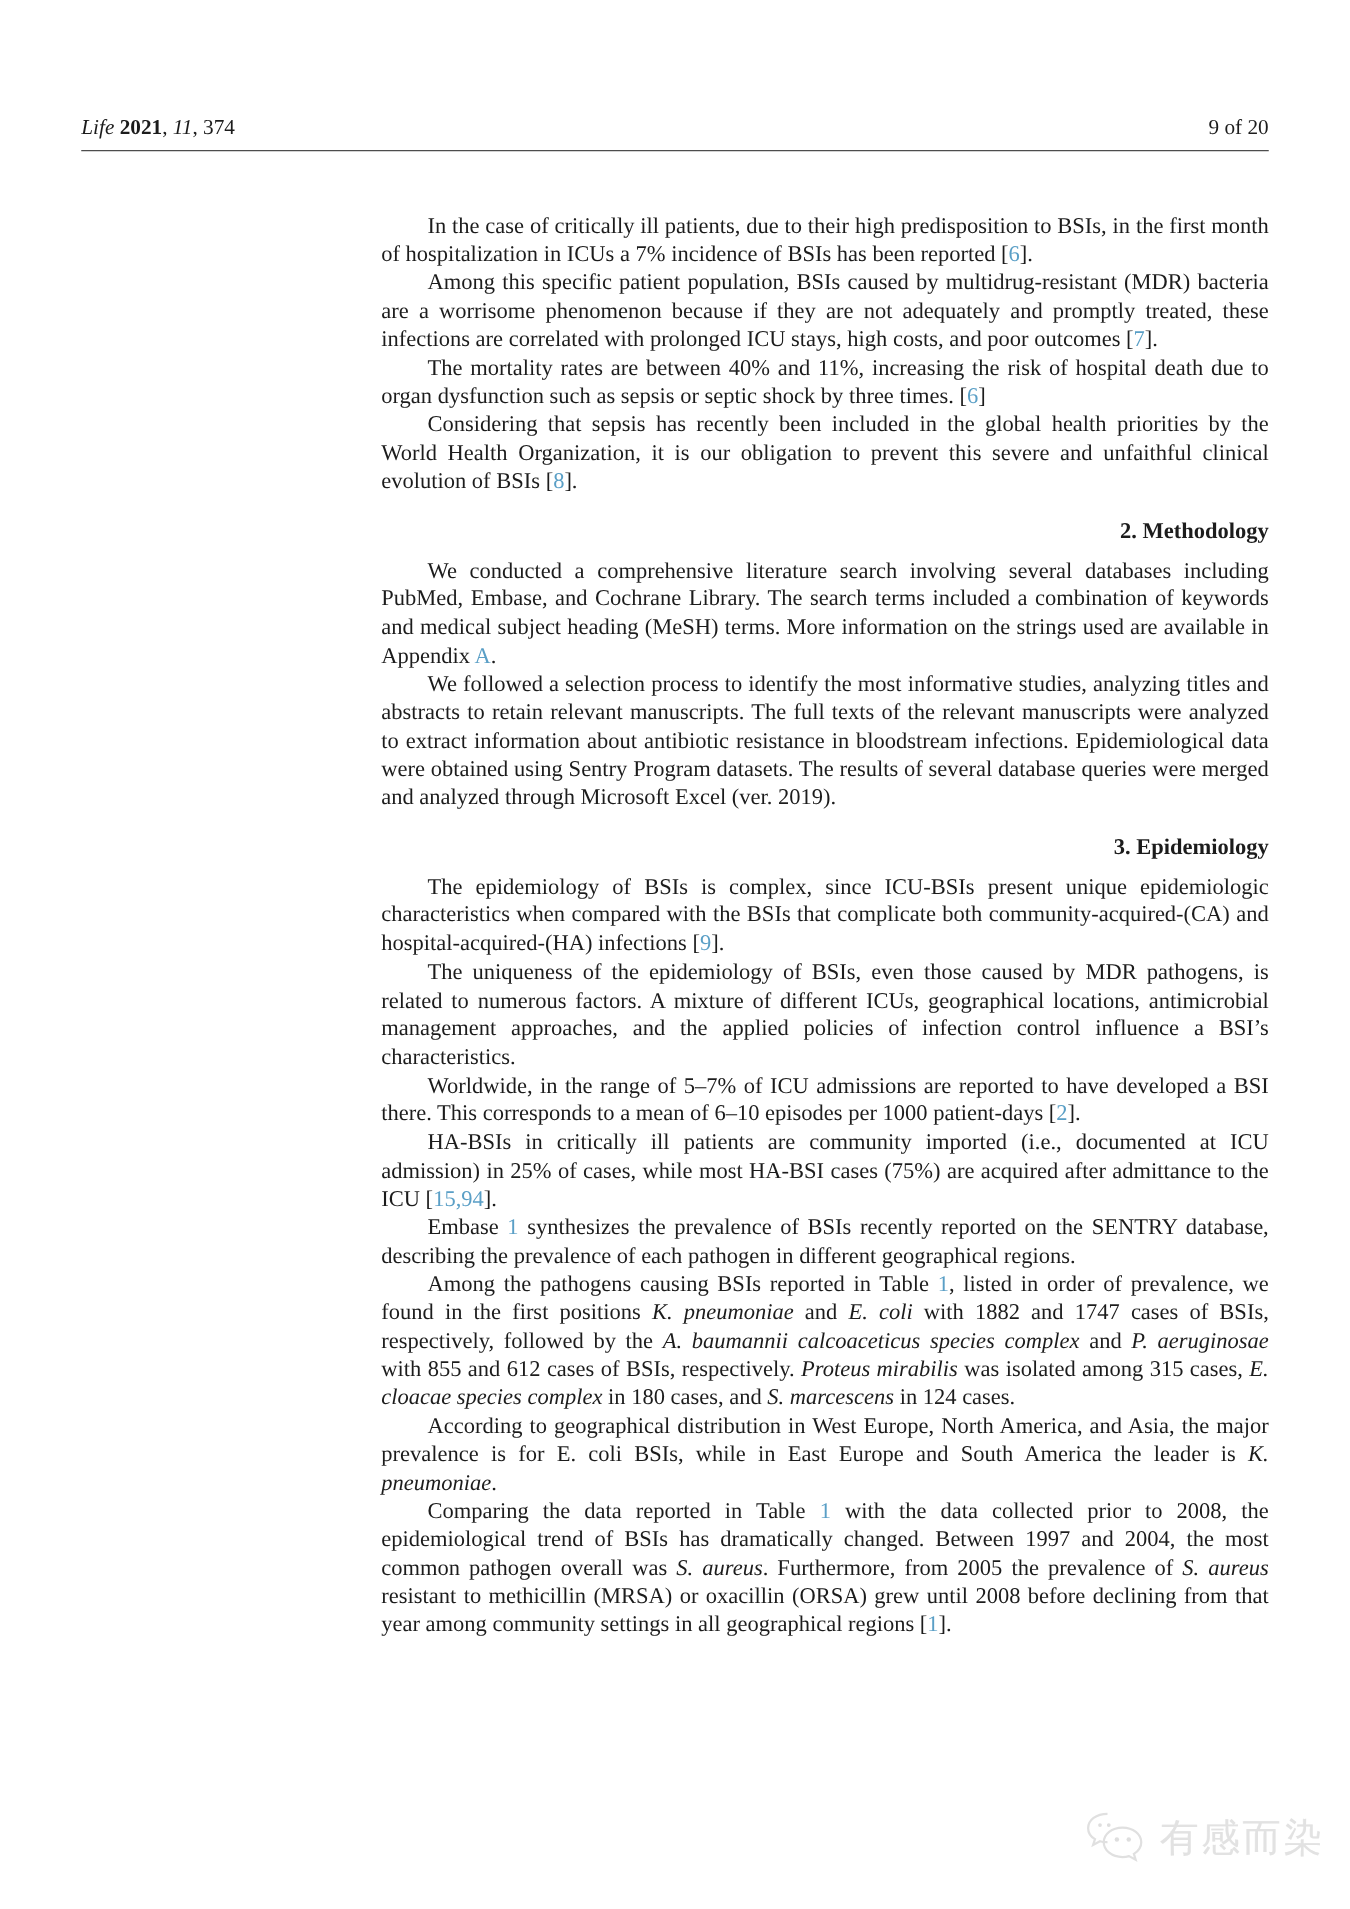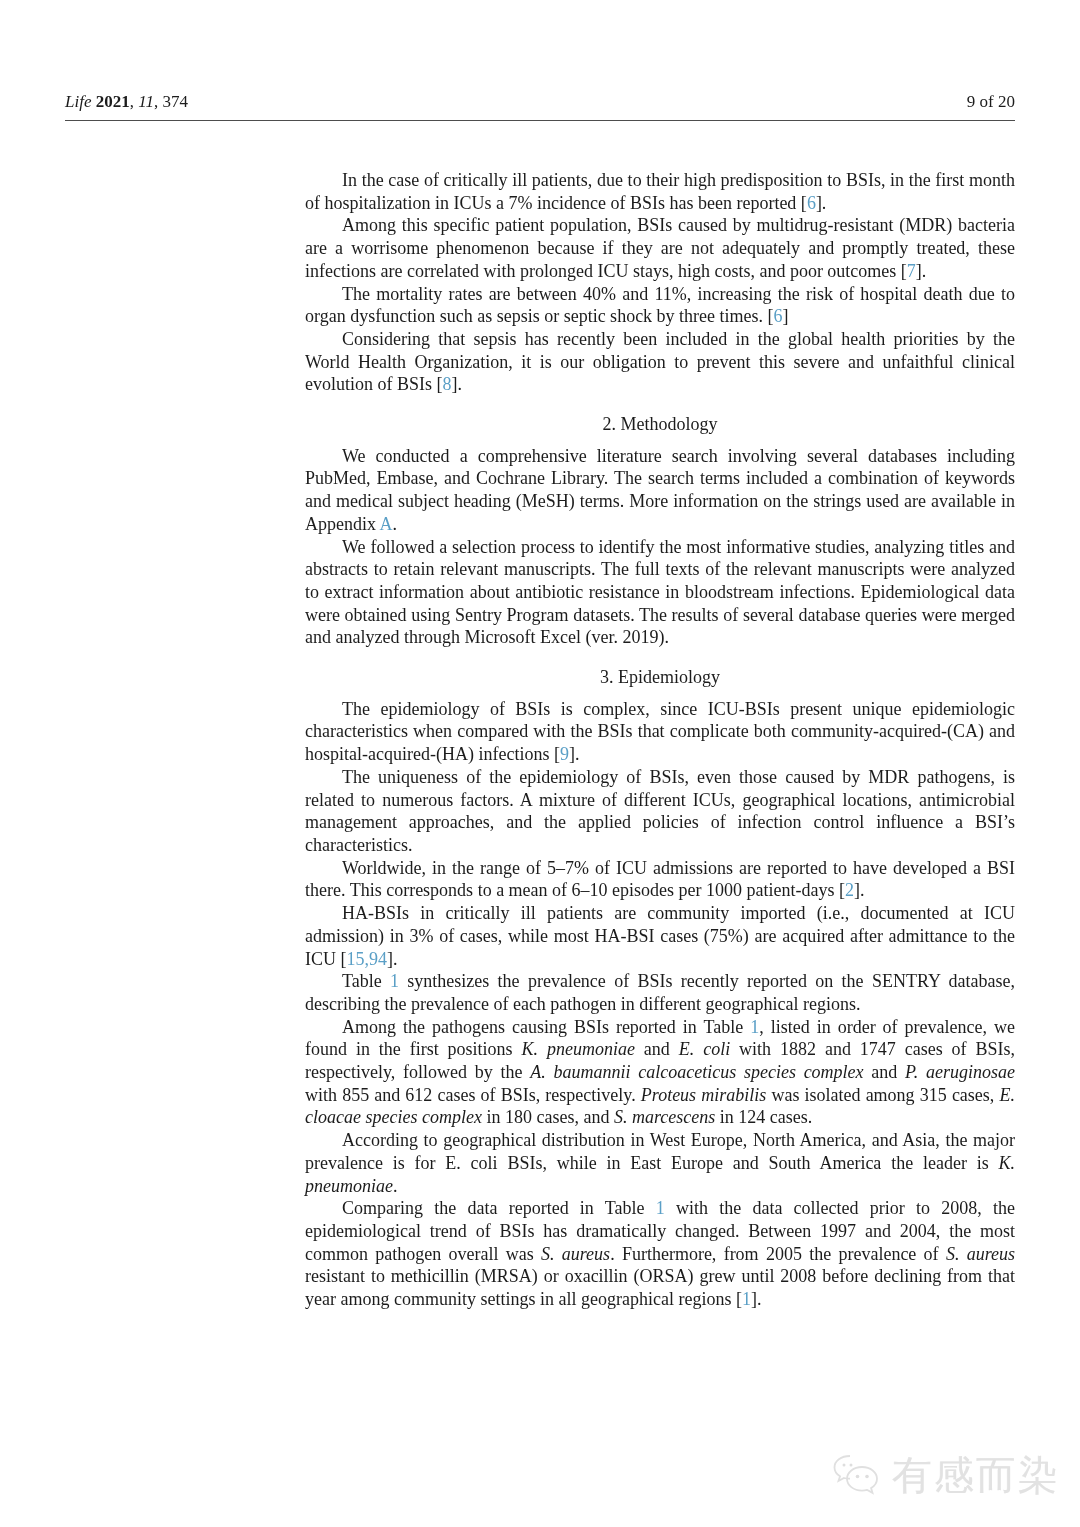--- a/index.html
+++ b/index.html
@@ -43,41 +43,41 @@
     width: 710px;
     font-size: 18px;
     line-height: 22.7px;
     text-align: justify;
   }
   .paragraph {
     margin: 0;
     text-indent: 37px;
   }
   .section-heading {
-    font-weight: normal;
+    font-weight: bold;
     margin: 17px 0 9px 0;
     text-indent: 0;
-    text-align: center;
+    text-align: right;
   }
   .seg { color: inherit; }
   .seg-italic { font-style: italic; }
   .seg-bold { font-weight: bold; }
   .seg-link { color: var(--link); cursor: pointer; }
   .watermark {
     position: absolute;
     top: 1448px;
     right: 20px;
     display: flex;
     align-items: center;
     gap: 7px;
     user-select: none;
   }
   .watermark-text {
     font-family: "Liberation Sans", "DejaVu Sans", sans-serif;
-    font-size: 40px;
+    font-size: 31px;
     letter-spacing: 2px;
     color: var(--watermark);
     text-shadow: 1px 1px 0 #ffffff, -0.5px -0.5px 0 rgba(0,0,0,0.07);
   }
 </style>
 </head>
 <body>
 
 <div class="page">
 
@@ -93,22 +93,22 @@
       <div class="paragraph"><span class="seg">Among this specific patient population, BSIs caused by multidrug-resistant (MDR) bacteria are a worrisome phenomenon because if they are not adequately and promptly treated, these infections are correlated with prolonged ICU stays, high costs, and poor outcomes [</span><span class="seg seg-link">7</span><span class="seg">].</span></div>
       <div class="paragraph"><span class="seg">The mortality rates are between 40% and 11%, increasing the risk of hospital death due to organ dysfunction such as sepsis or septic shock by three times. [</span><span class="seg seg-link">6</span><span class="seg">]</span></div>
       <div class="paragraph"><span class="seg">Considering that sepsis has recently been included in the global health priorities by the World Health Organization, it is our obligation to prevent this severe and unfaithful clinical evolution of BSIs [</span><span class="seg seg-link">8</span><span class="seg">].</span></div>
       <div class="section-heading">2. Methodology</div>
       <div class="paragraph"><span class="seg">We conducted a comprehensive literature search involving several databases including PubMed, Embase, and Cochrane Library.  The search terms included a combination of keywords and medical subject heading (MeSH) terms.  More information on the strings used are available in Appendix </span><span class="seg seg-link">A</span><span class="seg">.</span></div>
       <div class="paragraph"><span class="seg">We followed a selection process to identify the most informative studies, analyzing titles and abstracts to retain relevant manuscripts.  The full texts of the relevant manuscripts were analyzed to extract information about antibiotic resistance in bloodstream infections. Epidemiological data were obtained using Sentry Program datasets.  The results of several database queries were merged and analyzed through Microsoft Excel (ver. 2019).</span></div>
       <div class="section-heading">3. Epidemiology</div>
       <div class="paragraph"><span class="seg">The epidemiology of BSIs is complex, since ICU-BSIs present unique epidemiologic characteristics when compared with the BSIs that complicate both community-acquired-(CA) and hospital-acquired-(HA) infections [</span><span class="seg seg-link">9</span><span class="seg">].</span></div>
       <div class="paragraph"><span class="seg">The uniqueness of the epidemiology of BSIs, even those caused by MDR pathogens, is related to numerous factors.  A mixture of different ICUs, geographical locations, antimicrobial management approaches, and the applied policies of infection control influence a BSI’s characteristics.</span></div>
       <div class="paragraph"><span class="seg">Worldwide, in the range of 5–7% of ICU admissions are reported to have developed a BSI there.  This corresponds to a mean of 6–10 episodes per 1000 patient-days [</span><span class="seg seg-link">2</span><span class="seg">].</span></div>
-      <div class="paragraph"><span class="seg">HA-BSIs in critically ill patients are community imported (i.e., documented at ICU admission) in 3% of cases, while most HA-BSI cases (75%) are acquired after admittance to the ICU [</span><span class="seg seg-link">15,94</span><span class="seg">].</span></div>
-      <div class="paragraph"><span class="seg">Table </span><span class="seg seg-link">1</span><span class="seg"> synthesizes the prevalence of BSIs recently reported on the SENTRY database, describing the prevalence of each pathogen in different geographical regions.</span></div>
+      <div class="paragraph"><span class="seg">HA-BSIs in critically ill patients are community imported (i.e., documented at ICU admission) in 25% of cases, while most HA-BSI cases (75%) are acquired after admittance to the ICU [</span><span class="seg seg-link">15,94</span><span class="seg">].</span></div>
+      <div class="paragraph"><span class="seg">Embase </span><span class="seg seg-link">1</span><span class="seg"> synthesizes the prevalence of BSIs recently reported on the SENTRY database, describing the prevalence of each pathogen in different geographical regions.</span></div>
       <div class="paragraph"><span class="seg">Among the pathogens causing BSIs reported in Table </span><span class="seg seg-link">1</span><span class="seg">, listed in order of prevalence, we found in the first positions </span><span class="seg seg-italic">K. pneumoniae</span><span class="seg"> and </span><span class="seg seg-italic">E. coli</span><span class="seg"> with 1882 and 1747 cases of BSIs, respectively, followed by the </span><span class="seg seg-italic">A. baumannii calcoaceticus species complex</span><span class="seg"> and </span><span class="seg seg-italic">P. aeruginosae</span><span class="seg"> with 855 and 612 cases of BSIs, respectively. </span><span class="seg seg-italic">Proteus mirabilis</span><span class="seg"> was isolated among 315 cases, </span><span class="seg seg-italic">E. cloacae species complex</span><span class="seg"> in 180 cases, and </span><span class="seg seg-italic">S. marcescens</span><span class="seg"> in 124 cases.</span></div>
       <div class="paragraph"><span class="seg">According to geographical distribution in West Europe, North America, and Asia, the major prevalence is for E. coli BSIs, while in East Europe and South America the leader is </span><span class="seg seg-italic">K. pneumoniae</span><span class="seg">.</span></div>
       <div class="paragraph"><span class="seg">Comparing the data reported in Table </span><span class="seg seg-link">1</span><span class="seg"> with the data collected prior to 2008, the epidemiological trend of BSIs has dramatically changed.  Between 1997 and 2004, the most common pathogen overall was </span><span class="seg seg-italic">S. aureus</span><span class="seg">.  Furthermore, from 2005 the prevalence of </span><span class="seg seg-italic">S. aureus</span><span class="seg"> resistant to methicillin (MRSA) or oxacillin (ORSA) grew until 2008 before declining from that year among community settings in all geographical regions [</span><span class="seg seg-link">1</span><span class="seg">].</span></div>
     </div>
 
   <div class="watermark">
     <svg width="54" height="46" viewBox="0 0 54 46" aria-hidden="true">
       <g fill="none" stroke="#e0e0e0" stroke-width="1.8">
         <path d="M19 3 C10 3 3.5 8 3.5 14.5 c0 3.7 2.2 6.8 5.5 8.8 L7.5 28 l5.5 -3 c1.8 .5 3.8 .8 6 .7"></path>
         <path d="M31 14 c-8.5 0 -15 5.3 -15 11.8 0 6.5 6.5 11.8 15 11.8 1.8 0 3.6 -.25 5.2 -.7 l5.3 2.9 -1.4 -4.7 c3.5 -2.1 5.9 -5.5 5.9 -9.3 0 -6.5 -6.5 -11.8 -15 -11.8 Z"></path>

